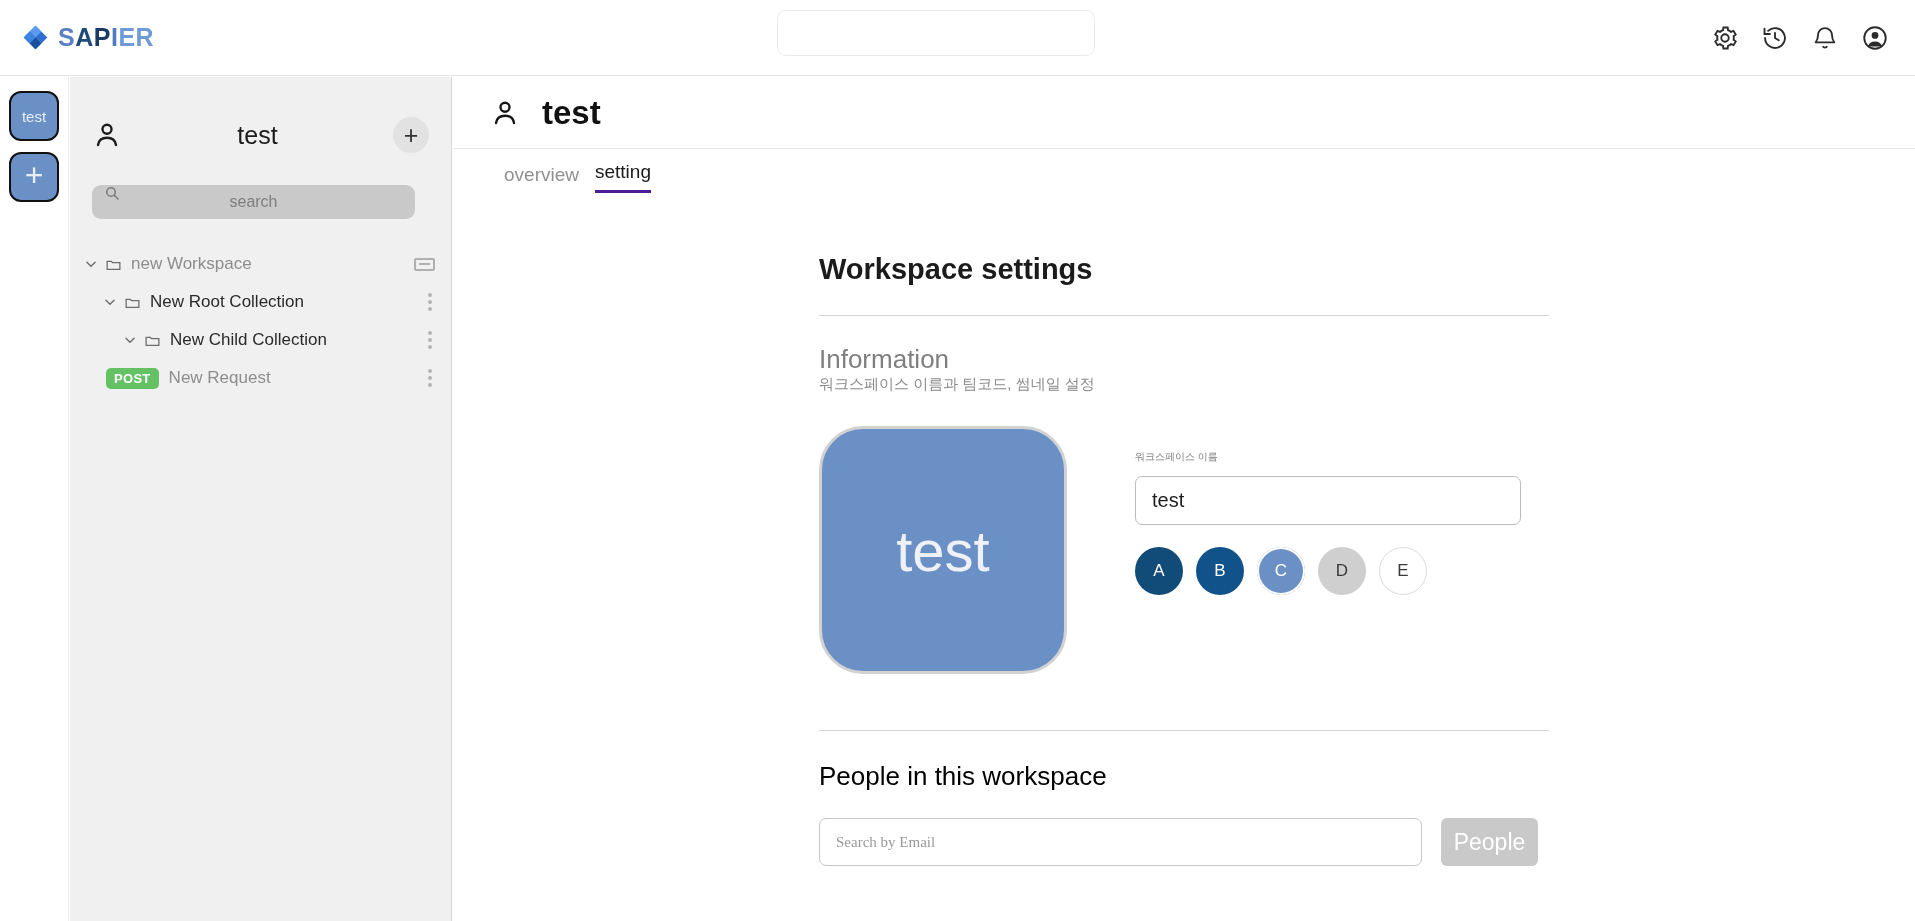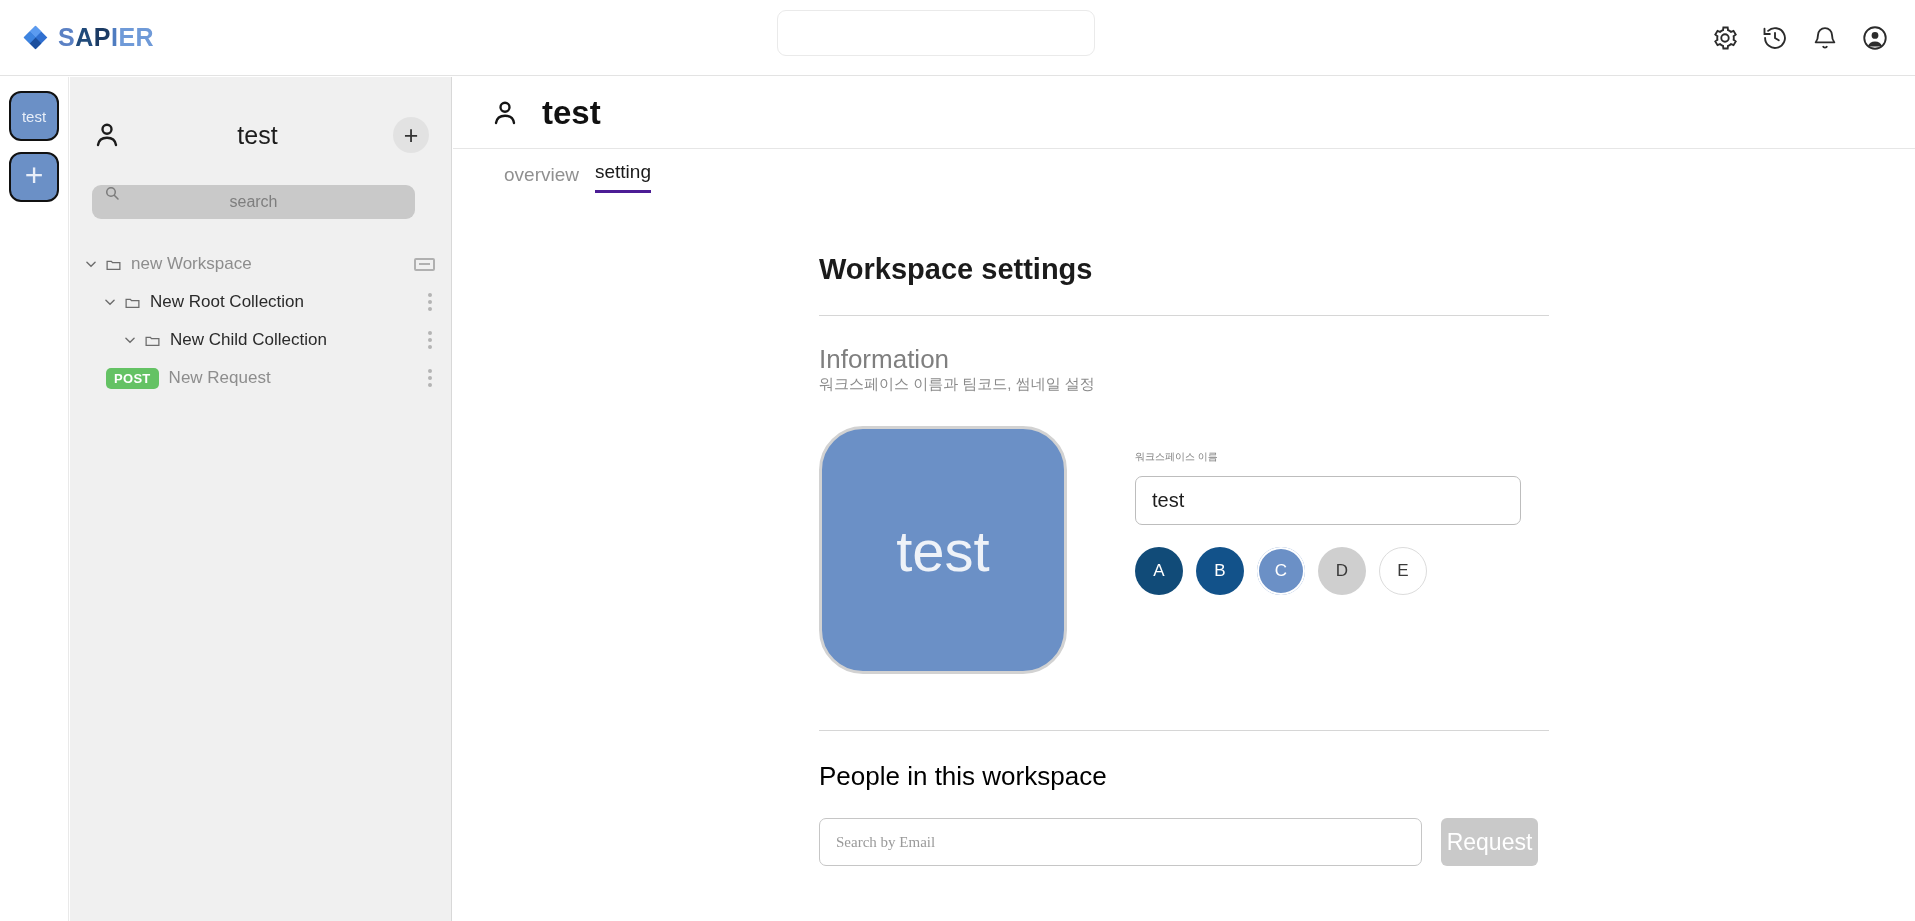--- a/index.html
+++ b/index.html
@@ -376,18 +376,18 @@
           </div>
         </div>
       </div>
 
       <div class="hr2"></div>
 
       <div class="people-title">People in this workspace</div>
 
       <div class="invite-row">
         <input class="email-input" value="" placeholder="Search by Email" style="">
-        <button class="invite-btn">Request</button>
+        <button class="invite-btn">People</button>
       </div>
 
     </div>
   </div>
 </div>
 
 </body></html>

